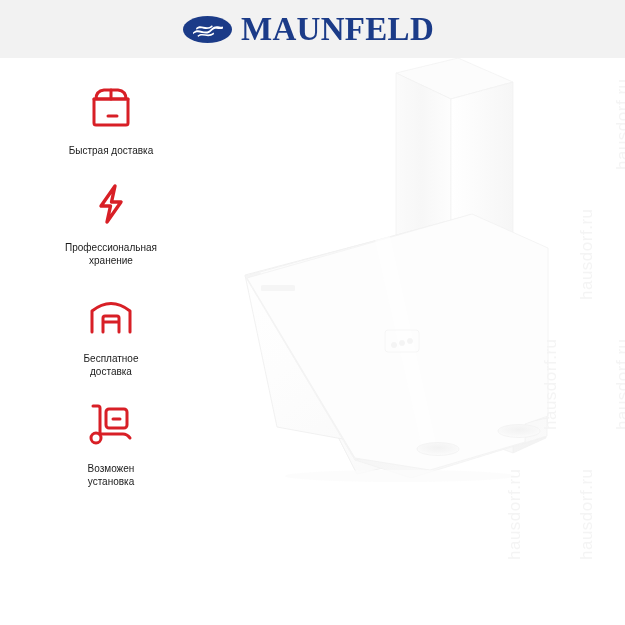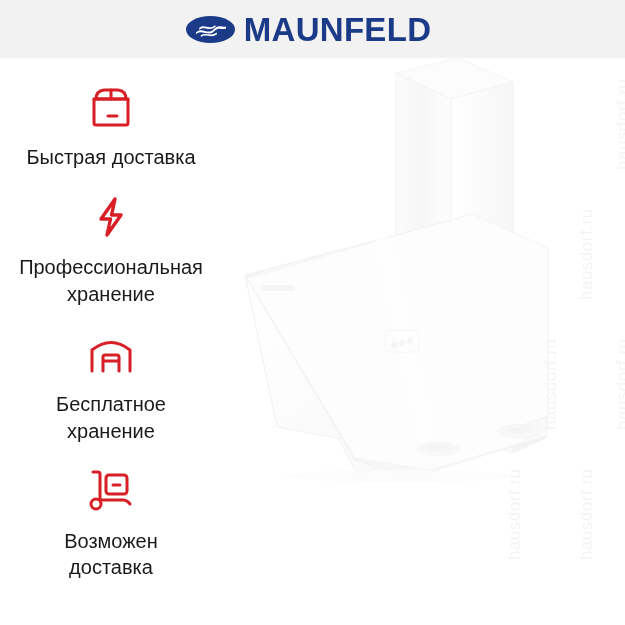--- a/index.html
+++ b/index.html
@@ -27,21 +27,21 @@
     justify-content: center;
   }
   #brand-logo {
     display: flex;
     align-items: center;
     gap: 9px;
     transform: translateX(-4px);
   }
   #brand-emblem { display: block; }
   #brand-wordmark {
-    font-family: Liberation Sans, sans-serif;
+    font-family: Liberation Serif, serif;
     font-size: 33px;
     font-weight: 700;
     letter-spacing: 0.3px;
     color: #1b3b88;
     line-height: 1;
     white-space: nowrap;
   }
 
   
   #benefits-column {
@@ -61,21 +61,21 @@
     margin-bottom: 18px;
   }
   .benefit-icon {
     display: flex;
     align-items: center;
     justify-content: center;
     height: 58px;
     margin-bottom: 8px;
   }
   .benefit-label {
-    font-size: 20px;
+    font-size: 10px;
     line-height: 1.32;
     color: #1a1a1a;
     text-align: center;
     font-weight: 400;
     max-width: 200px;
     white-space: pre-line;
   }
 
   
   #product-photo {
@@ -155,34 +155,34 @@
 
   <div class="benefit-item">
     <div class="benefit-icon">
       <svg width="50" height="50" viewBox="0 0 50 50" fill="none" stroke="#d81f26" stroke-width="3" stroke-linecap="round" stroke-linejoin="round">
         <path d="M6 42 L6 21 Q25 6 44 21 L44 42"></path>
         <path d="M17 42 L17 28 Q17 26 19 26 L31 26 Q33 26 33 28 L33 42"></path>
         <line x1="18" y1="32" x2="32" y2="32"></line>
       </svg>
     </div>
     <div class="benefit-label">Бесплатное
-хранение</div>
+доставка</div>
   </div>
 
   <div class="benefit-item">
     <div class="benefit-icon">
       <svg width="52" height="50" viewBox="0 0 52 50" fill="none" stroke="#d81f26" stroke-width="3" stroke-linecap="round" stroke-linejoin="round">
         <path d="M8 6 L13 6 Q15 6 15 8 L15 34 L38 34 Q42 34 45 38"></path>
         <rect x="21" y="9" width="21" height="19" rx="3"></rect>
         <line x1="28" y1="19" x2="35" y2="19"></line>
         <circle cx="11" cy="38" r="5"></circle>
       </svg>
     </div>
     <div class="benefit-label">Возможен
-доставка</div>
+установка</div>
   </div>
 
 </div>
 
 <div id="product-photo">
   <svg id="hood-svg" width="400" height="567" viewBox="0 0 400 567">
     <defs>
       <linearGradient id="gChimneyFront" x1="0" y1="0" x2="1" y2="0">
         <stop offset="0%" stop-color="#fbfbfb"></stop>
         <stop offset="45%" stop-color="#f7f7f7"></stop>

